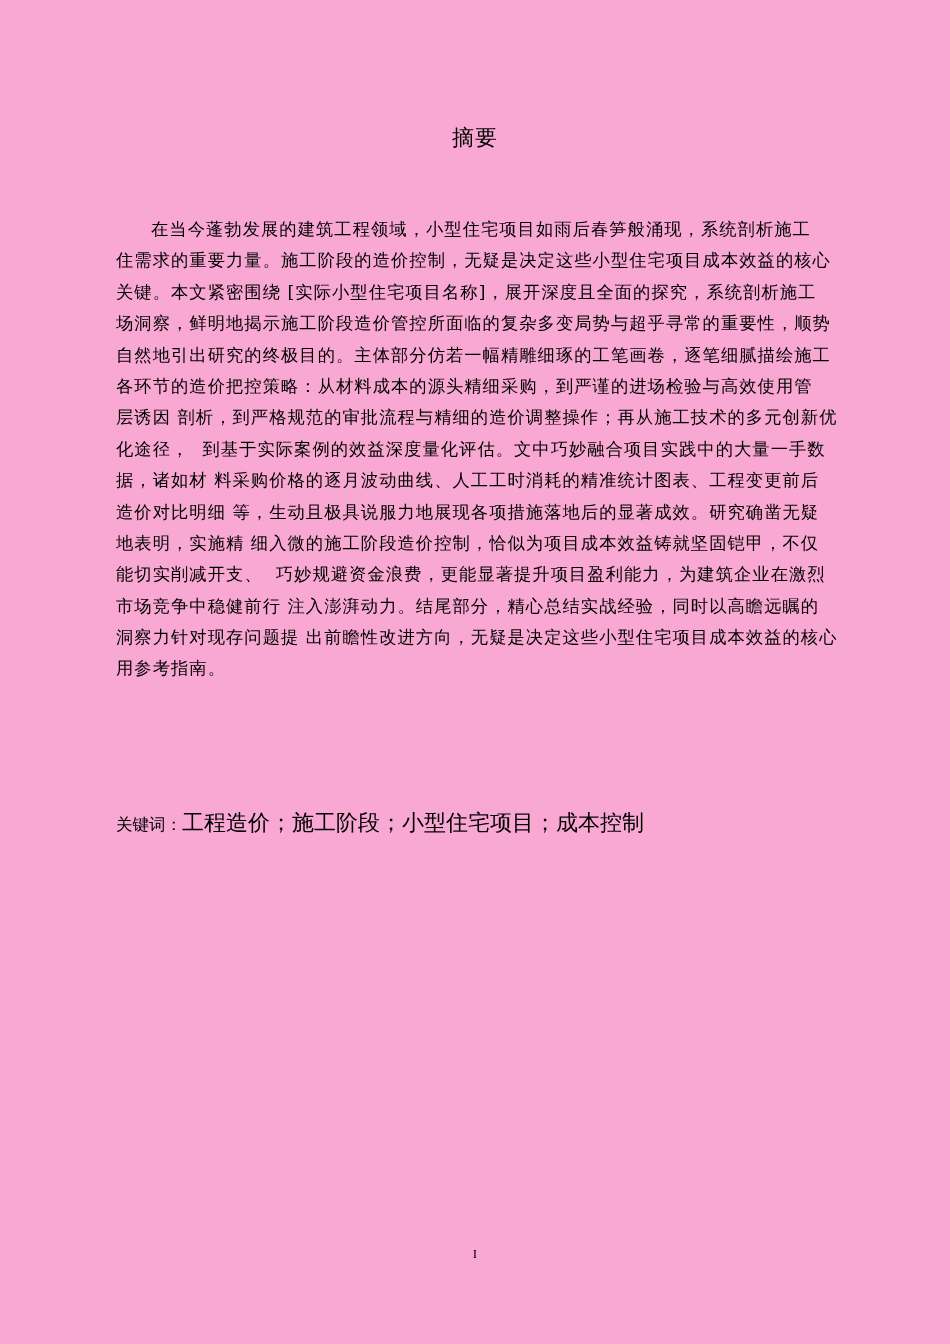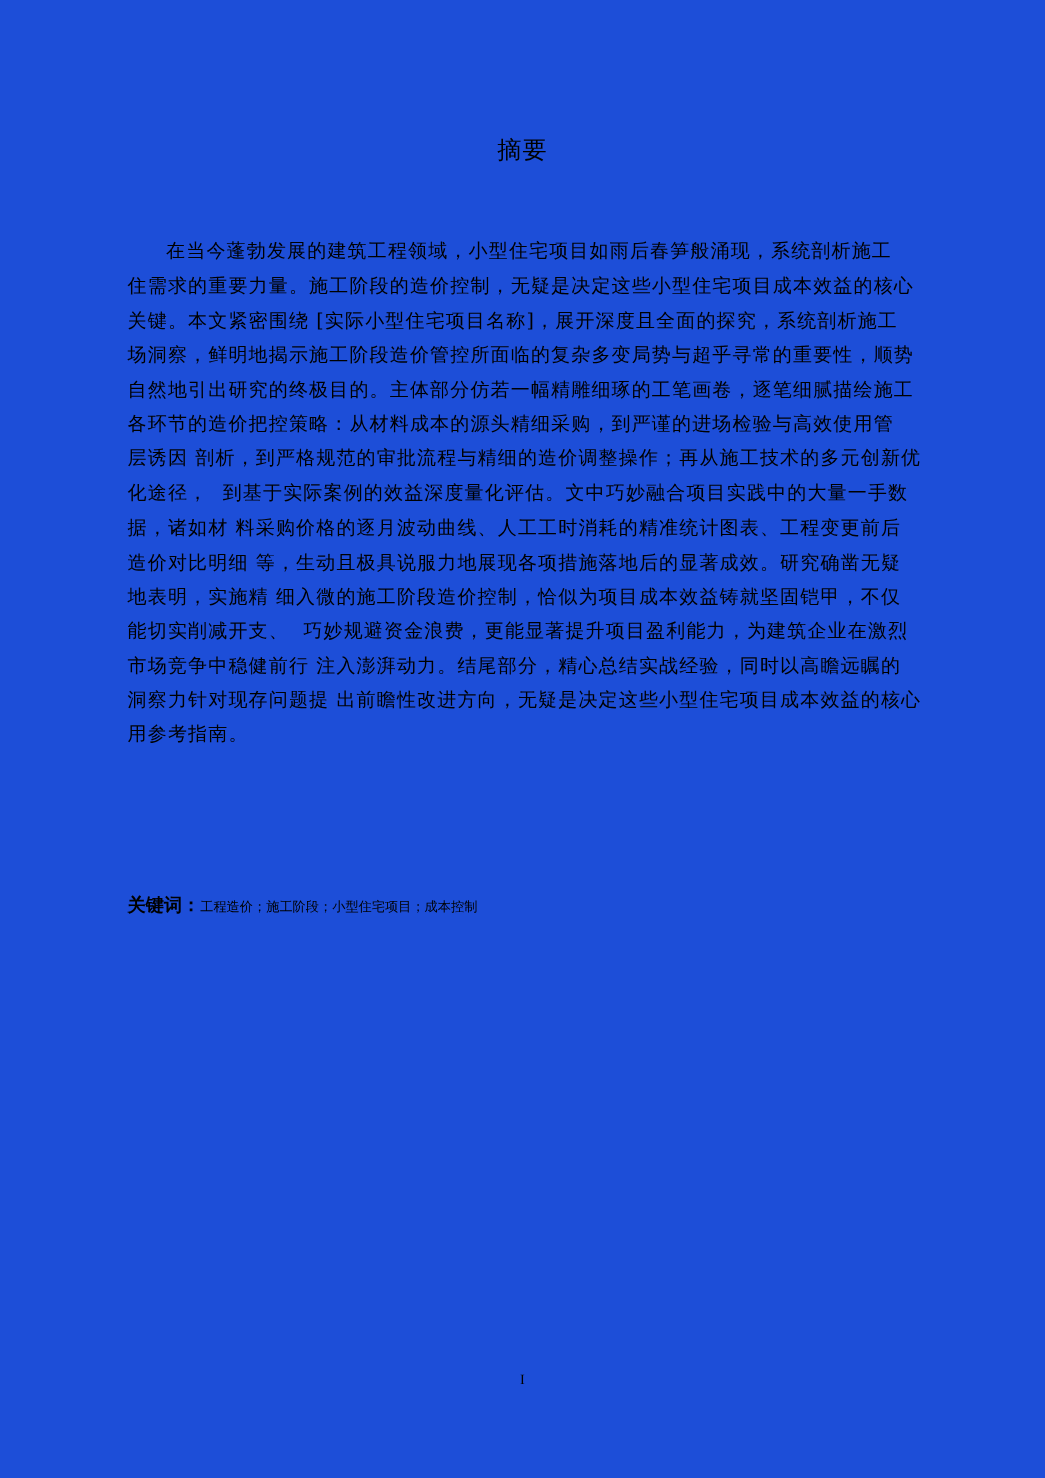--- a/index.html
+++ b/index.html
@@ -14,21 +14,21 @@
       overflow: hidden;
       color: #000000;
       font-family: "DejaVu Serif", "Liberation Serif", serif;
     }
     .page {
       position: absolute;
       left: 0;
       top: 0;
       width: 950px;
       height: 1344px;
-      background: #1d4ed8;
+      background: #f9a8d4;
     }
     .title {
       position: absolute;
       left: 0;
       width: 950px;
       top: 122px;
       text-align: center;
       font-family: "DejaVu Sans", "Liberation Sans", sans-serif;
       font-size: 22px;
       line-height: 32px;
@@ -54,26 +54,26 @@
     .keywords {
       position: absolute;
       left: 116px;
       top: 809px;
       font-size: 17.3px;
       line-height: 28px;
       white-space: nowrap;
     }
     .kw-label {
       font-family: "DejaVu Sans", "Liberation Sans", sans-serif;
-      font-weight: bold;
+      font-weight: normal;
       font-size: 16.5px;
     }
     .kw-values {
       font-family: "DejaVu Sans", "Liberation Sans", sans-serif;
-      font-size: 12px;
+      font-size: 22px;
       text-align: right;
     }
     .page-number {
       position: absolute;
       left: 0;
       width: 950px;
       top: 1246px;
       text-align: center;
       font-family: "Liberation Serif", "DejaVu Serif", serif;
       font-size: 13px;

